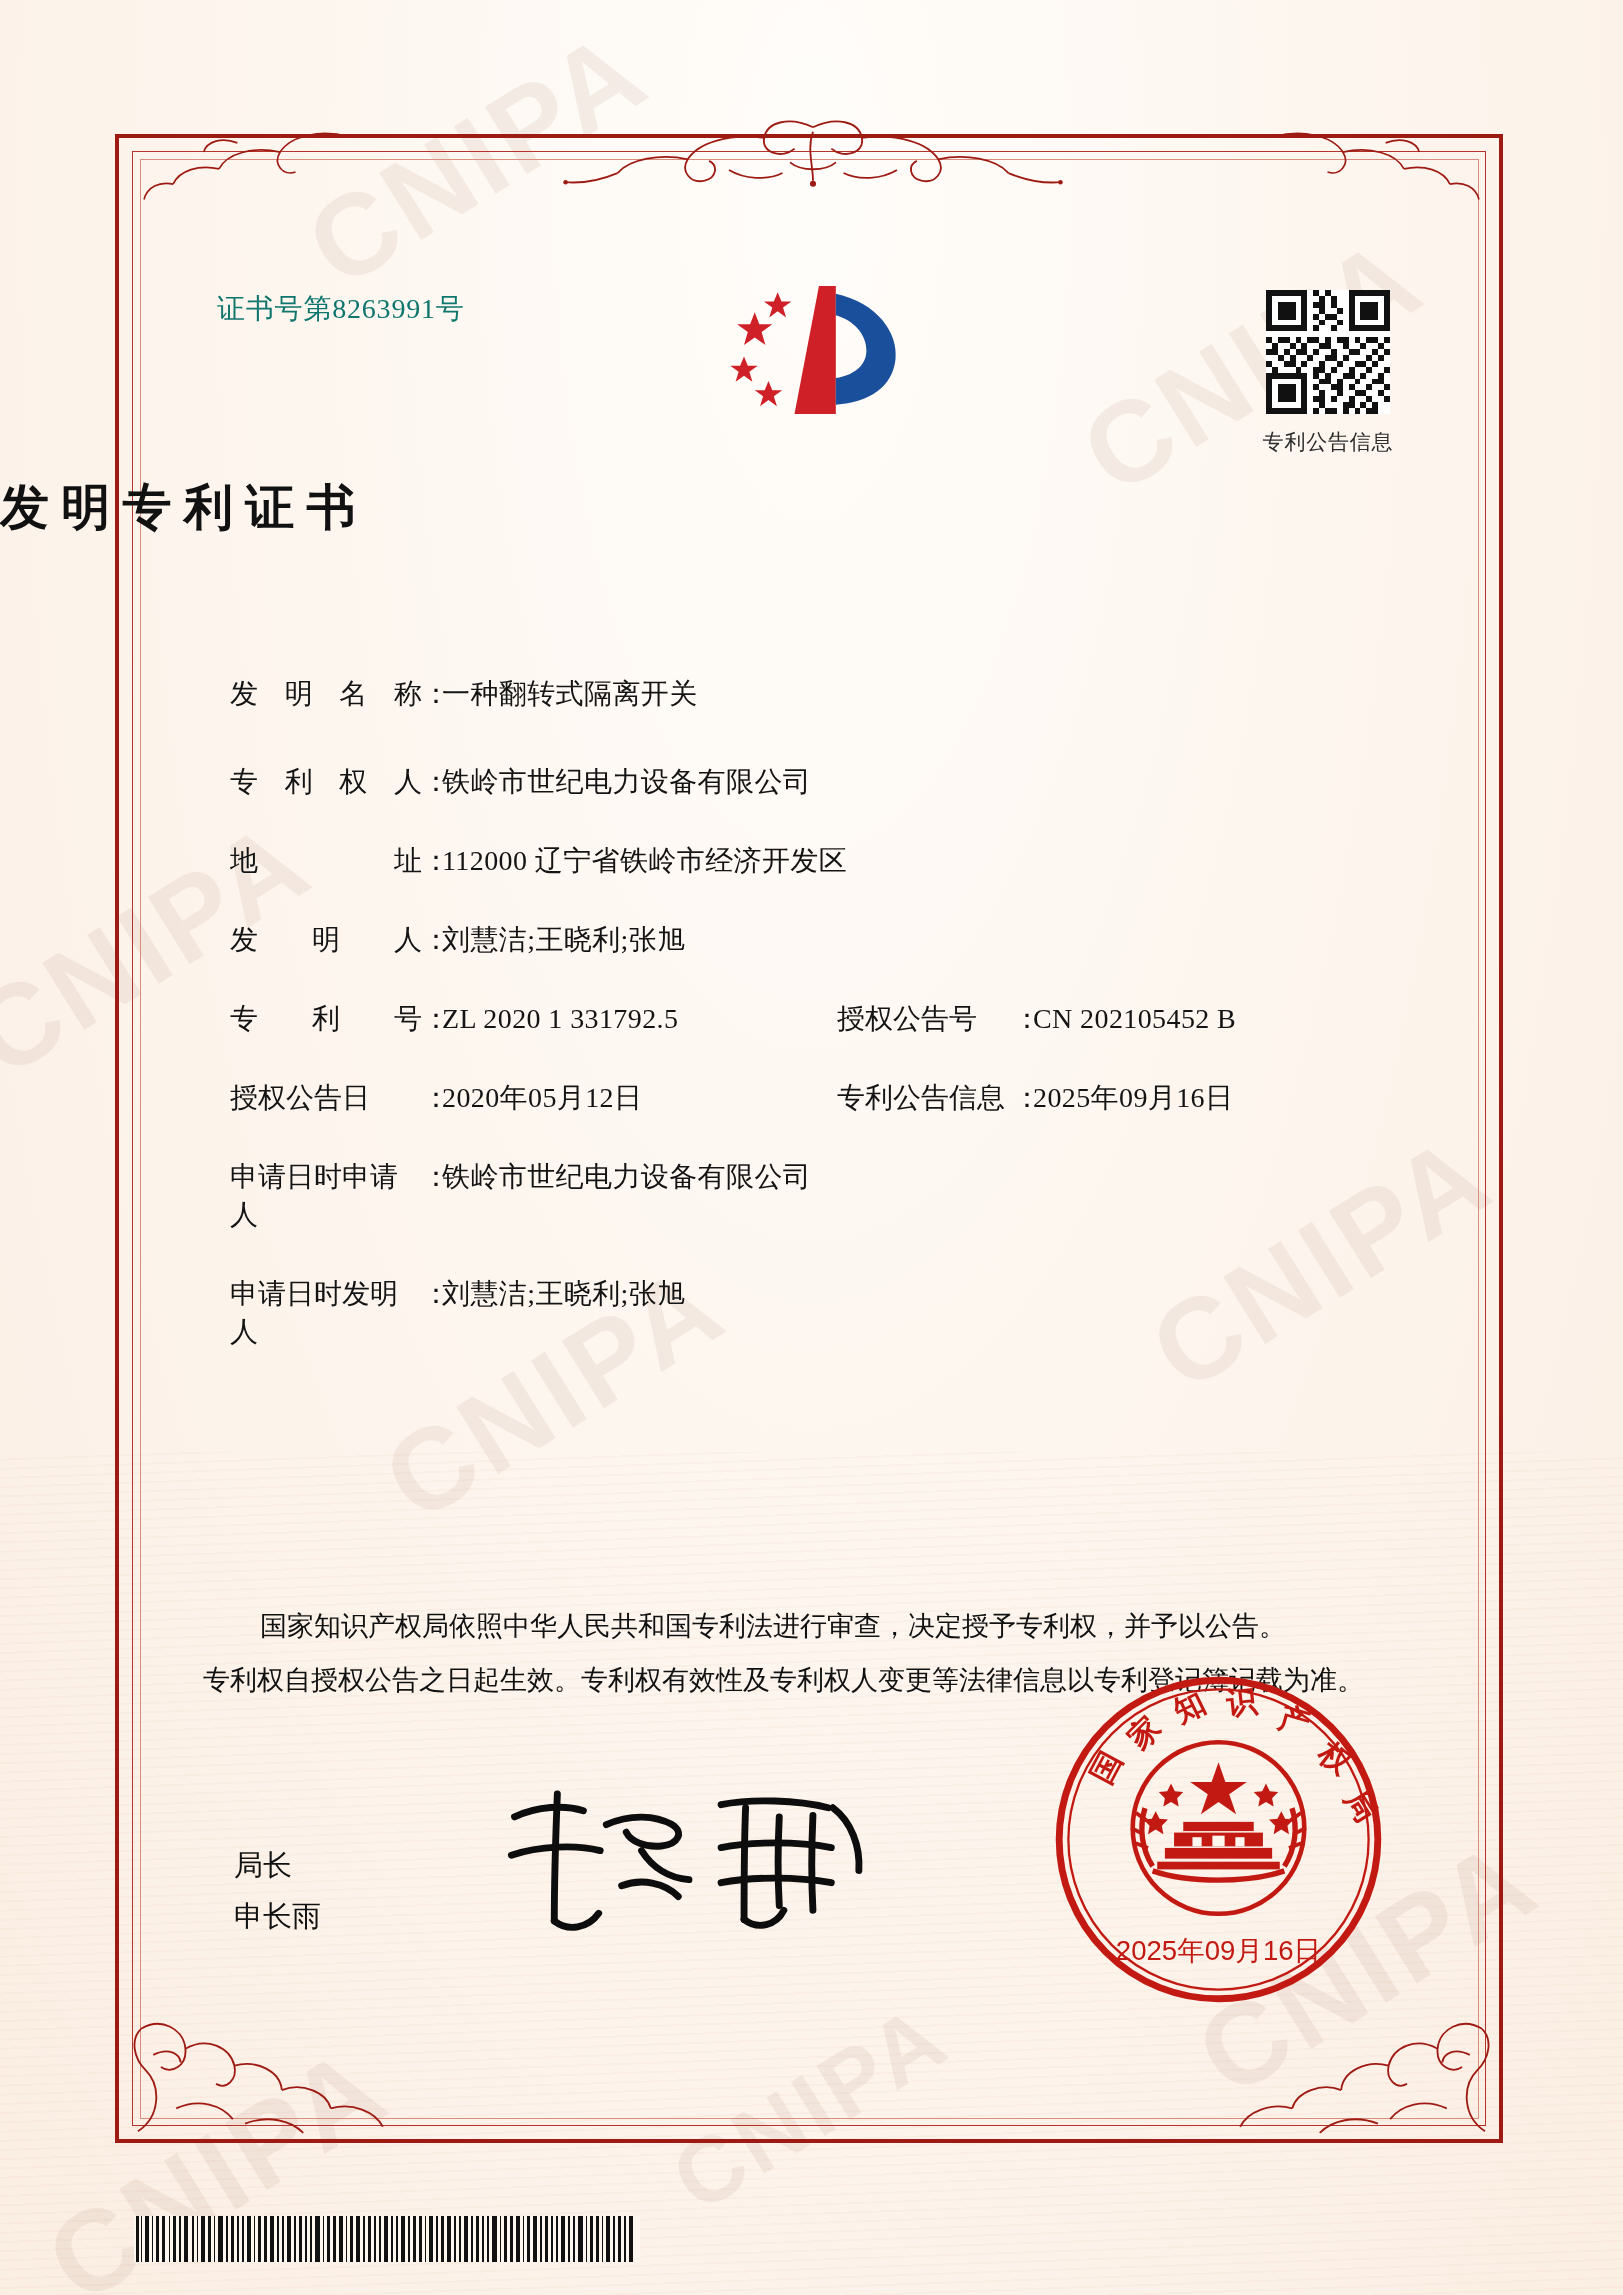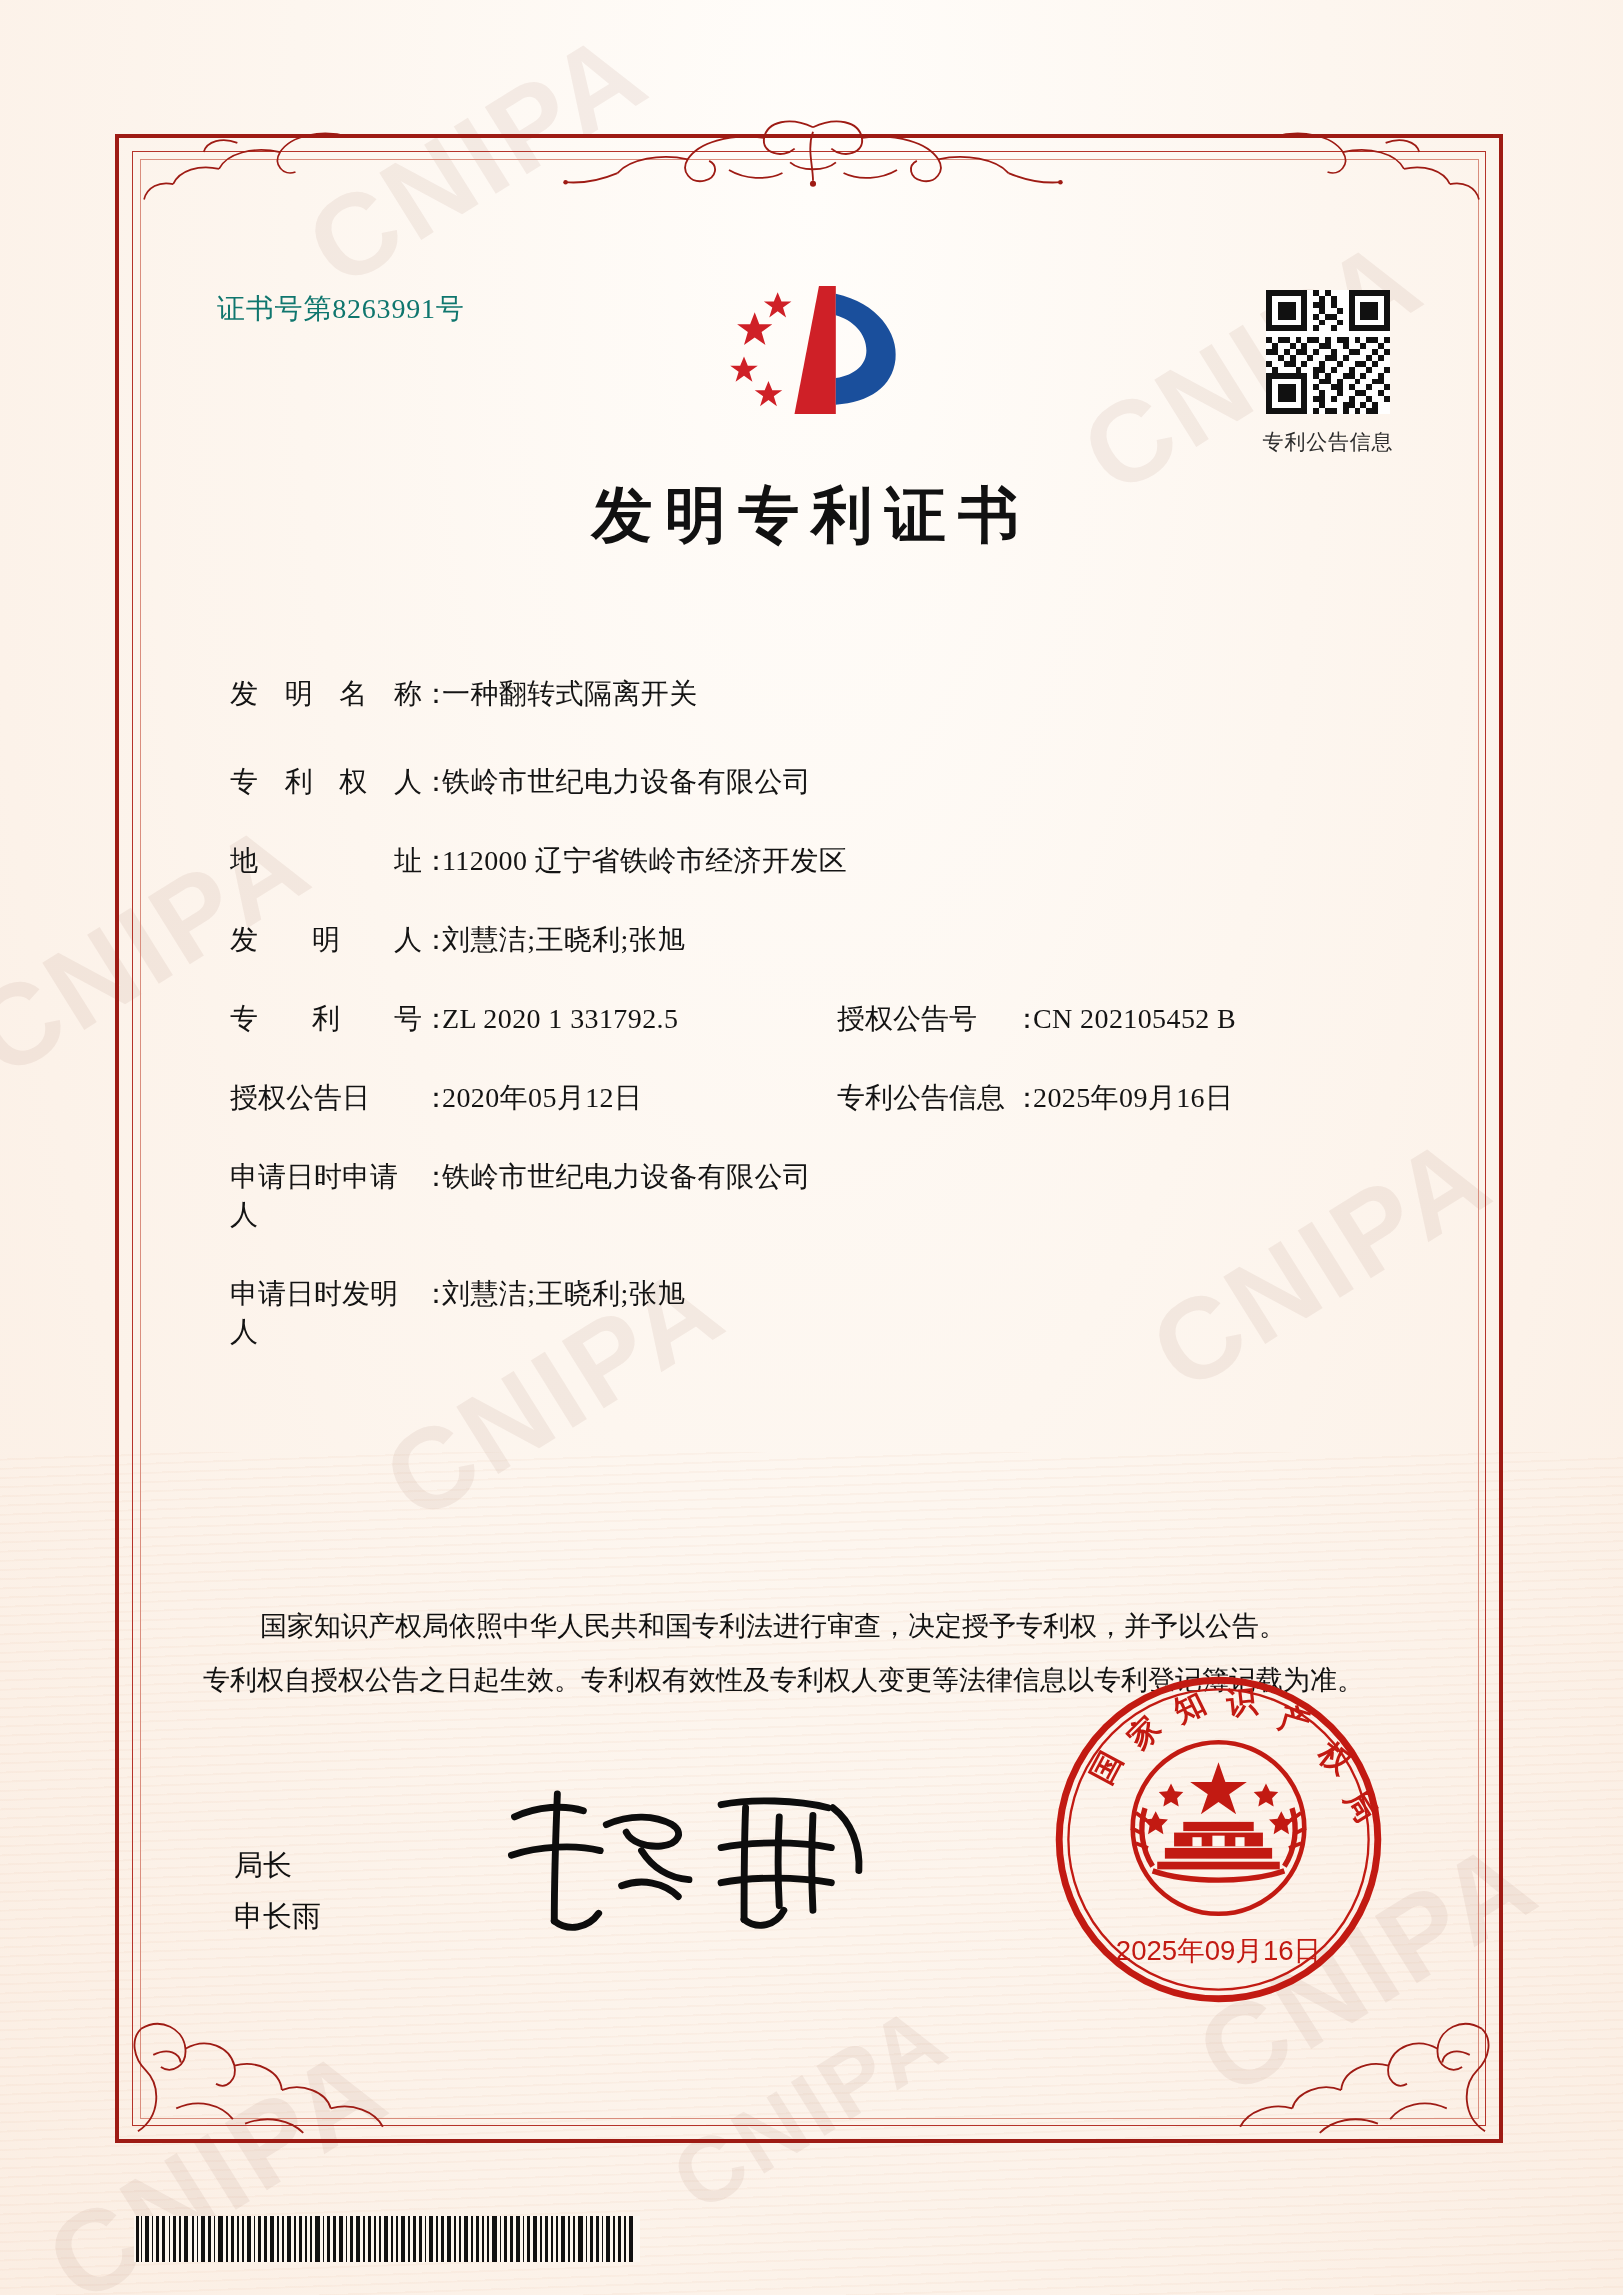--- a/index.html
+++ b/index.html
@@ -108,22 +108,22 @@
   }
   .qr-caption {
     margin-top: 14px;
     font-size: 21px;
     color: #2b2b2b;
     letter-spacing: 0.8px;
   }
   .title {
     position: absolute;
     left: 0; right: 0; top: 475px;
-    text-align: center;
-    font-size: 61px;
+    text-align: left;
+    font-size: 49px;
     letter-spacing: 12.3px;
     font-weight: 700;
     color: #111;
     font-family: "DejaVu Serif", "Liberation Serif", serif;
   }
 
   
   .fields {
     position: absolute;
     left: 230px; top: 675px;

